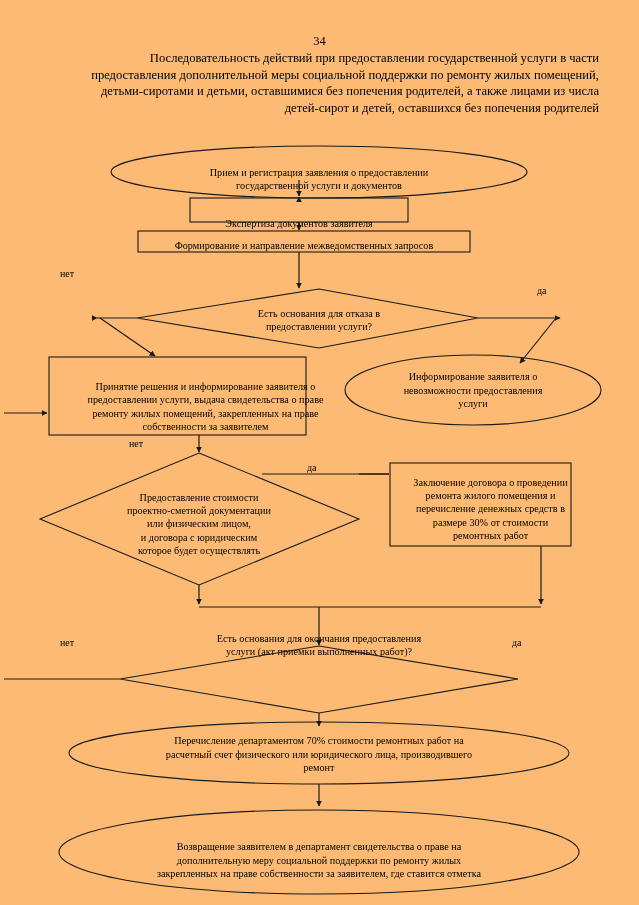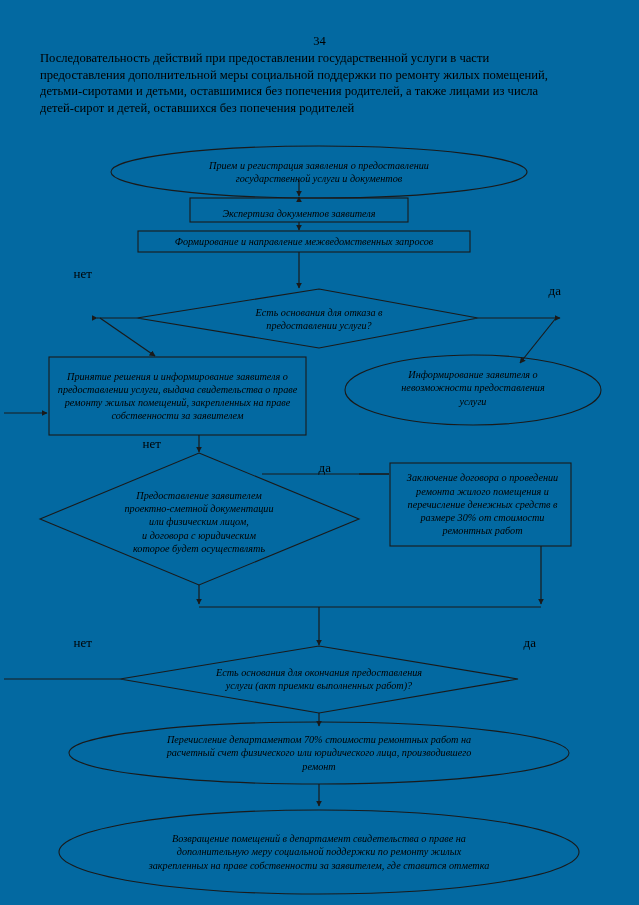--- a/index.html
+++ b/index.html
@@ -9,21 +9,21 @@
     background: #ffffff;
   }
   body {
     font-family: "Liberation Serif", "DejaVu Serif", serif;
     color: #000000;
   }
   #page {
     position: relative;
     width: 639px;
     height: 905px;
-    background: #0369a1;
+    background: #fdba74;
     overflow: hidden;
   }
   #svg-layer {
     position: absolute;
     left: 0;
     top: 0;
     width: 639px;
     height: 905px;
   }
   .page-number {
@@ -33,43 +33,42 @@
     width: 639px;
     text-align: center;
     font-size: 12.5px;
     line-height: 14px;
   }
   .doc-title {
     position: absolute;
     left: 40px;
     top: 50px;
     width: 559px;
-    text-align: left;
+    text-align: right;
     font-size: 12.6px;
     line-height: 16.5px;
   }
   .node-text {
     position: absolute;
     text-align: center;
     font-size: 10.2px;
     line-height: 13.2px;
     display: flex;
-    align-items: center;
+    align-items: flex-end;
     justify-content: center;
-    font-style: italic;
   }
   .node-text span {
     display: block;
     width: 100%;
   }
   .edge-label {
     position: absolute;
-    font-size: 13px;
+    font-size: 10px;
     line-height: 12px;
-    text-align: right;
+    text-align: left;
   }
   .ln { display: block; }
 </style>
 </head>
 <body>
 
 <div id="page">
 
   <svg id="svg-layer" viewBox="0 0 639 905">
     <defs>
@@ -171,75 +170,75 @@
       </span>
   </div>
 
   <div class="node-text" style="left:219px; top:305px; width:200px; height:28px;">
     <span>
       <span class="ln">Есть основания для отказа в</span>
       <span class="ln">предоставлении  услуги?</span>
     </span>
   </div>
 
-  <div class="node-text" style="left:51px; top:359px; width:253px; height:74px;">
+  <div class="node-text" style="left:51px; top:359px; width:253px; height:74px;padding-left:28px;">
     <span>
       <span class="ln">Принятие решения и информирование заявителя о</span>
       <span class="ln">предоставлении  услуги, выдача свидетельства о праве</span>
       <span class="ln">ремонту жилых помещений, закрепленных на праве</span>
       <span class="ln">собственности за заявителем</span>
     </span>
   </div>
 
   <div class="node-text" style="left:368px; top:366px; width:210px; height:44px;">
     <span>
       <span class="ln">Информирование заявителя о</span>
       <span class="ln">невозможности предоставления</span>
       <span class="ln">услуги</span>
     </span>
   </div>
 
   <div class="node-text" style="left:104px; top:487px; width:190px; height:70px;">
     <span>
-      <span class="ln">Предоставление заявителем</span>
+      <span class="ln">Предоставление стоимости</span>
       <span class="ln">проектно-сметной документации</span>
       <span class="ln">или физическим лицом,</span>
       <span class="ln">и договора с юридическим</span>
       <span class="ln">которое будет осуществлять</span>
     </span>
   </div>
 
-  <div class="node-text" style="left:392px; top:467px; width:181px; height:75px;">
+  <div class="node-text" style="left:400px; top:467px; width:181px; height:75px;">
     <span>
       <span class="ln">Заключение договора о проведении</span>
       <span class="ln">ремонта жилого помещения и</span>
       <span class="ln">перечисление денежных средств в</span>
       <span class="ln">размере 30% от стоимости</span>
       <span class="ln">ремонтных работ</span>
     </span>
   </div>
 
-  <div class="node-text" style="left:169px; top:665px; width:300px; height:28px;">
+  <div class="node-text" style="left:169px; top:630px; width:300px; height:28px;">
     <span>
       <span class="ln">Есть основания для окончания предоставления</span>
       <span class="ln">услуги (акт приемки выполненных работ)?</span>
     </span>
   </div>
 
   <div class="node-text" style="left:109px; top:732px; width:420px; height:42px;">
     <span>
       <span class="ln">Перечисление департаментом 70% стоимости ремонтных работ на</span>
       <span class="ln">расчетный счет физического или юридического лица, производившего</span>
       <span class="ln">ремонт</span>
     </span>
   </div>
 
   <div class="node-text" style="left:89px; top:824px; width:460px; height:56px;">
     <span>
-      <span class="ln">Возвращение помещений в департамент свидетельства о праве на</span>
+      <span class="ln">Возвращение заявителем в департамент свидетельства о праве на</span>
       <span class="ln">дополнительную меру социальной поддержки по ремонту жилых</span>
       <span class="ln">закрепленных на праве собственности за заявителем, где ставится отметка</span>
     </span>
   </div>
 
   <div class="edge-label" style="left:60px; top:268px; width:32px;">нет</div>
 
   <div class="edge-label" style="left:537px; top:285px; width:24px;">да</div>
 
   <div class="edge-label" style="left:129px; top:438px; width:32px;">нет</div>

